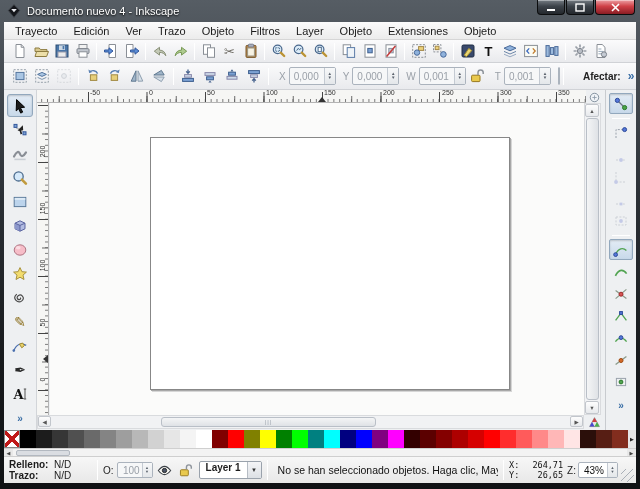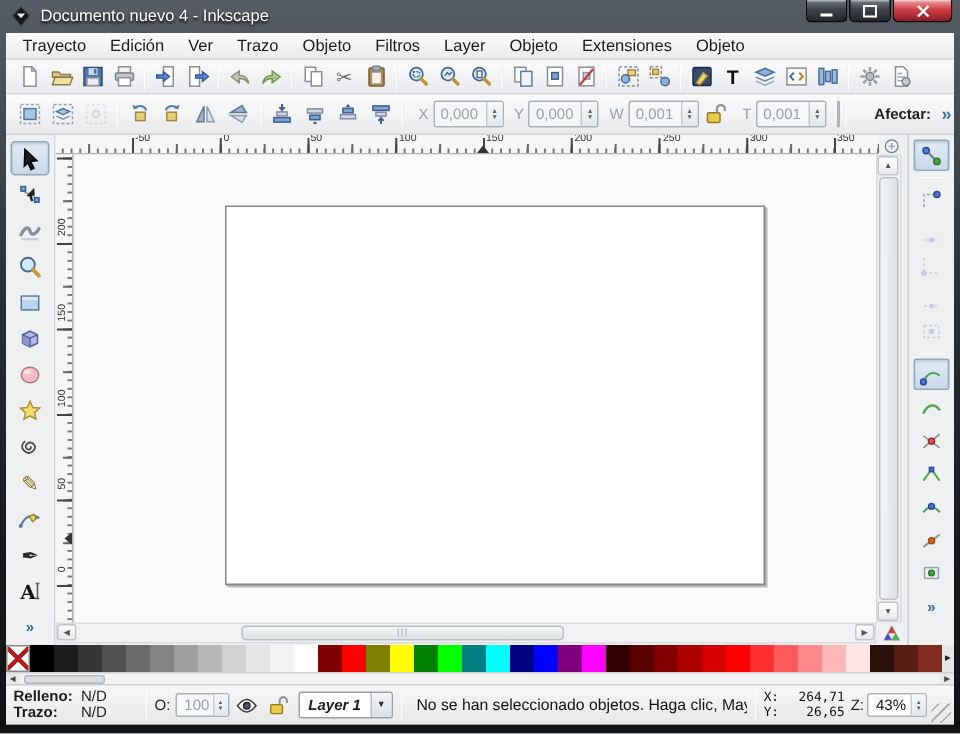--- a/index.html
+++ b/index.html
@@ -99,21 +99,21 @@
              border-top:1px solid #cfcfcf;display:flex;align-items:center;font-size:10px;color:#1c1c1c;}
   .fillstroke{width:88px;flex:none;padding-left:5px;}
   .fsrow{display:flex;height:11px;line-height:11px;}
   .fslabel{width:45px;font-weight:bold;}
   .ssep{width:1px;height:20px;background:#ccd0d4;border-right:1px solid #fff;margin:0 5px;flex:none;}
   .ofield{display:flex;align-items:center;height:16px;background:#f6f7f8;border:1px solid #abb3bd;border-radius:2px;margin-left:3px;flex:none;}
   .oval{width:24px;text-align:right;color:#9aa0a8;font-size:10px;padding-right:2px;}
   .mini-spin{display:flex;flex-direction:column;width:10px;height:14px;align-items:center;justify-content:center;
              border-left:1px solid #c4cad2;font-size:4px;color:#5a626c;line-height:4px;background:linear-gradient(#f7f8f9,#e4e7ea);}
   .stbtn{width:18px;height:18px;display:flex;align-items:center;justify-content:center;margin-left:3px;flex:none;}
-  .layercombo{display:flex;height:18px;border:1px solid #9aa2ac;background:#fff;border-radius:2px;align-items:center;margin-left:4px;flex:none;overflow:hidden;font-style:italic;}
+  .layercombo{display:flex;height:18px;border:1px solid #9aa2ac;background:#fff;border-radius:2px;align-items:flex-start;margin-left:4px;flex:none;overflow:hidden;}
   .layername{font-size:10px;font-weight:bold;padding:0 6px;min-width:46px;}
   .statusmsg{flex:1;overflow:hidden;white-space:nowrap;padding:0 5px;font-size:10.5px;color:#111;}
   .coords{width:54px;flex:none;font-family:"DejaVu Sans Mono",monospace;font-size:8.5px;line-height:10px;color:#111;}
   .crow{display:flex;justify-content:space-between;}
   .zlabel{margin:0 2px 0 4px;flex:none;}
   .zfield{display:flex;align-items:center;height:16px;background:#fff;border:1px solid #abb3bd;border-radius:2px;flex:none;}
   .zval{width:28px;text-align:right;font-size:10px;padding-right:3px;color:#111;}
   .grip{width:13px;height:13px;margin:10px 2px 0 3px;flex:none;
         background:repeating-linear-gradient(135deg,transparent 0 3px,#aab0b8 3px 4px,transparent 4px 5px);}
 </style>

